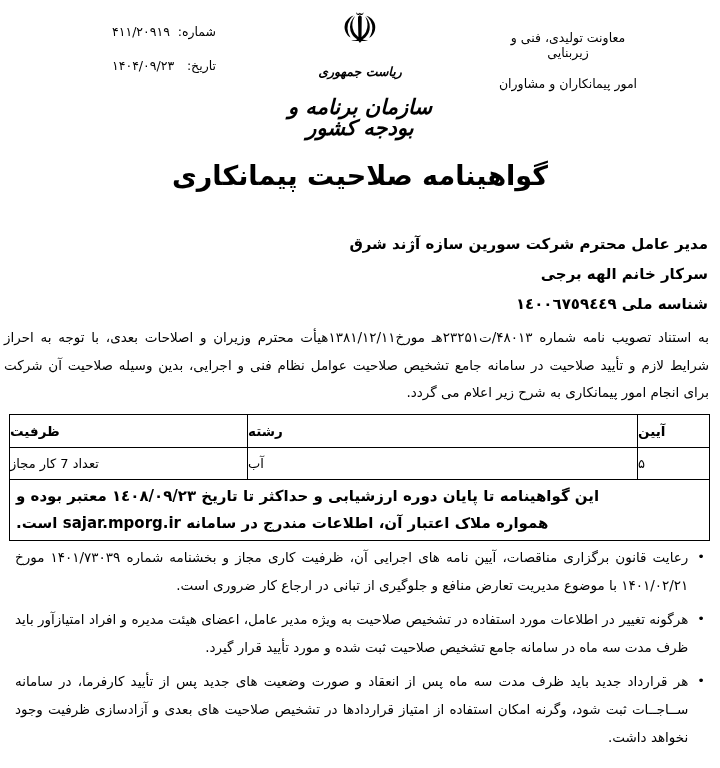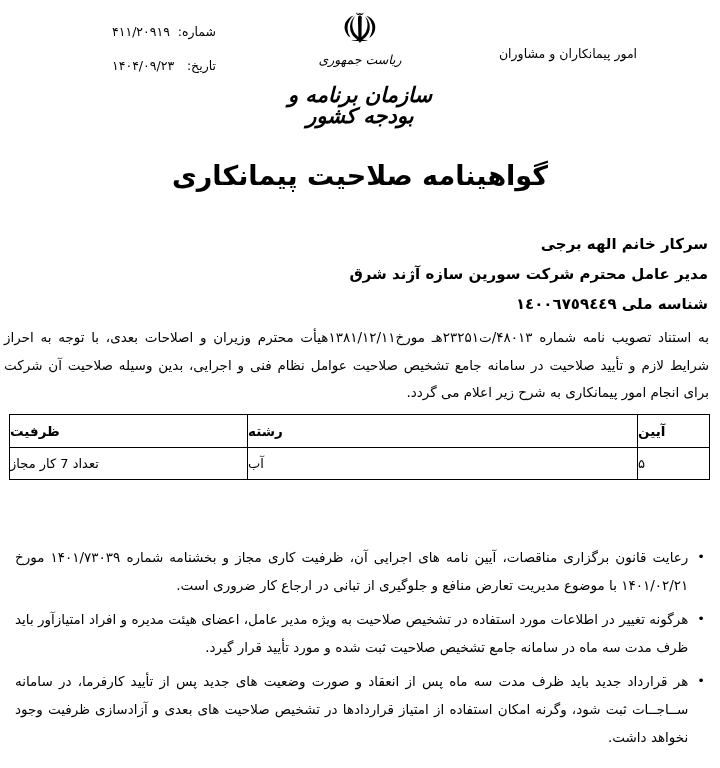--- a/index.html
+++ b/index.html
@@ -9,21 +9,21 @@
   }
   
   .meta{position:absolute;top:24px;left:112px;width:104px;font-size:12.5px;}
   .meta-row{display:flex;justify-content:space-between;align-items:baseline;height:17px;margin-bottom:17px;}
   .meta-row .lbl{white-space:nowrap;}
   .meta-row .val{white-space:nowrap;}
   .dept{position:absolute;top:30px;left:498px;width:140px;text-align:center;font-size:12.5px;}
   .dept .d2{margin-top:16px;}
   .logo{position:absolute;top:4px;left:270px;width:180px;text-align:center;line-height:1;}
   .emblem{font-size:42px;line-height:50px;display:block;}
-  .presidency{display:block;font-size:12.5px;font-style:italic;margin-top:0;font-weight:normal;}
+  .presidency{display:block;font-size:12.5px;font-style:italic;margin-top:12px;font-weight:bold;}
   .orgname{display:block;font-size:21px;font-weight:bold;font-style:italic;margin-top:18px;}
   
   .title{position:absolute;top:160px;left:0;width:100%;text-align:center;font-size:27px;font-weight:bold;}
   
   .addressee{position:absolute;top:229px;right:12px;text-align:right;font-weight:bold;font-size:15px;line-height:30px;}
   
   .body-par{position:absolute;top:324px;right:11px;left:4px;font-size:13.5px;line-height:27.5px;text-align:justify;}
   
   .qual-table{position:absolute;top:414px;right:10px;width:700px;border-collapse:collapse;table-layout:fixed;}
   .qual-table th,.qual-table td{border:1.5px solid #000;text-align:left;vertical-align:middle;padding:0;}
@@ -53,28 +53,29 @@
     </div>
   </div>
 
   <div class="logo">
     <span class="emblem">☫</span>
     <span class="presidency">ریاست جمهوری</span>
     <span class="orgname">سازمان برنامه و بودجه کشور</span>
   </div>
 
   <div class="dept">
+    <div class="d1">معاونت تولیدی، فنی و زیربنایی</div>
     <div class="d2">امور پیمانکاران و مشاوران</div>
   </div>
 
   <div class="title">گواهینامه صلاحیت پیمانکاری</div>
 
   <div class="addressee">
+    <div>مدیر عامل محترم شرکت سورین سازه آژند شرق</div>
     <div>سرکار خانم الهه برجی</div>
-    <div>مدیر عامل محترم شرکت سورین سازه آژند شرق</div>
     <div>شناسه ملی ١٤٠٠٦٧٥٩٤٤٩</div>
   </div>
 
   <div class="body-par">به استناد تصویب نامه شماره ۴۸۰۱۳/ت۲۳۲۵۱هـ مورخ۱۳۸۱/۱۲/۱۱هیأت محترم وزیران و اصلاحات بعدی، با توجه به احراز شرایط لازم و تأیید صلاحیت در سامانه جامع تشخیص صلاحیت عوامل نظام فنی و اجرایی، بدین وسیله صلاحیت آن شرکت برای انجام امور پیمانکاری به شرح زیر اعلام می گردد.</div>
 
   <table class="qual-table">
     <colgroup>
       <col style="width:72px">
       <col style="width:390px">
       <col style="width:238px">
@@ -83,20 +84,26 @@
         <tr>
       <th>آیین</th>
       <th>رشته</th>
       <th>ظرفیت</th>
     </tr>
     <tr>
       <td class="cell">۵</td>
       <td class="cell">آب</td>
       <td class="cell">تعداد 7 کار مجاز</td>
     </tr>
+    <tr>
+      <td class="validity" colspan="3">
+        <div>این گواهینامه تا پایان دوره ارزشیابی و حداکثر تا تاریخ ١٤٠٨/٠٩/٢٣ معتبر بوده و</div>
+        <div>همواره ملاک اعتبار آن، اطلاعات مندرج در سامانه sajar.mporg.ir است.</div>
+      </td>
+    </tr>
   </tbody>
     </table>
 
   <div class="notes">
     <div class="note">
       <span class="marker">•</span>
       <span class="txt">رعایت قانون برگزاری مناقصات، آیین نامه های اجرایی آن، ظرفیت کاری مجاز و بخشنامه شماره ۱۴۰۱/۷۳۰۳۹ مورخ ۱۴۰۱/۰۲/۲۱ با موضوع مدیریت تعارض منافع و جلوگیری از تبانی در ارجاع کار ضروری است.</span>
     </div>
     <div class="note">
       <span class="marker">•</span>

